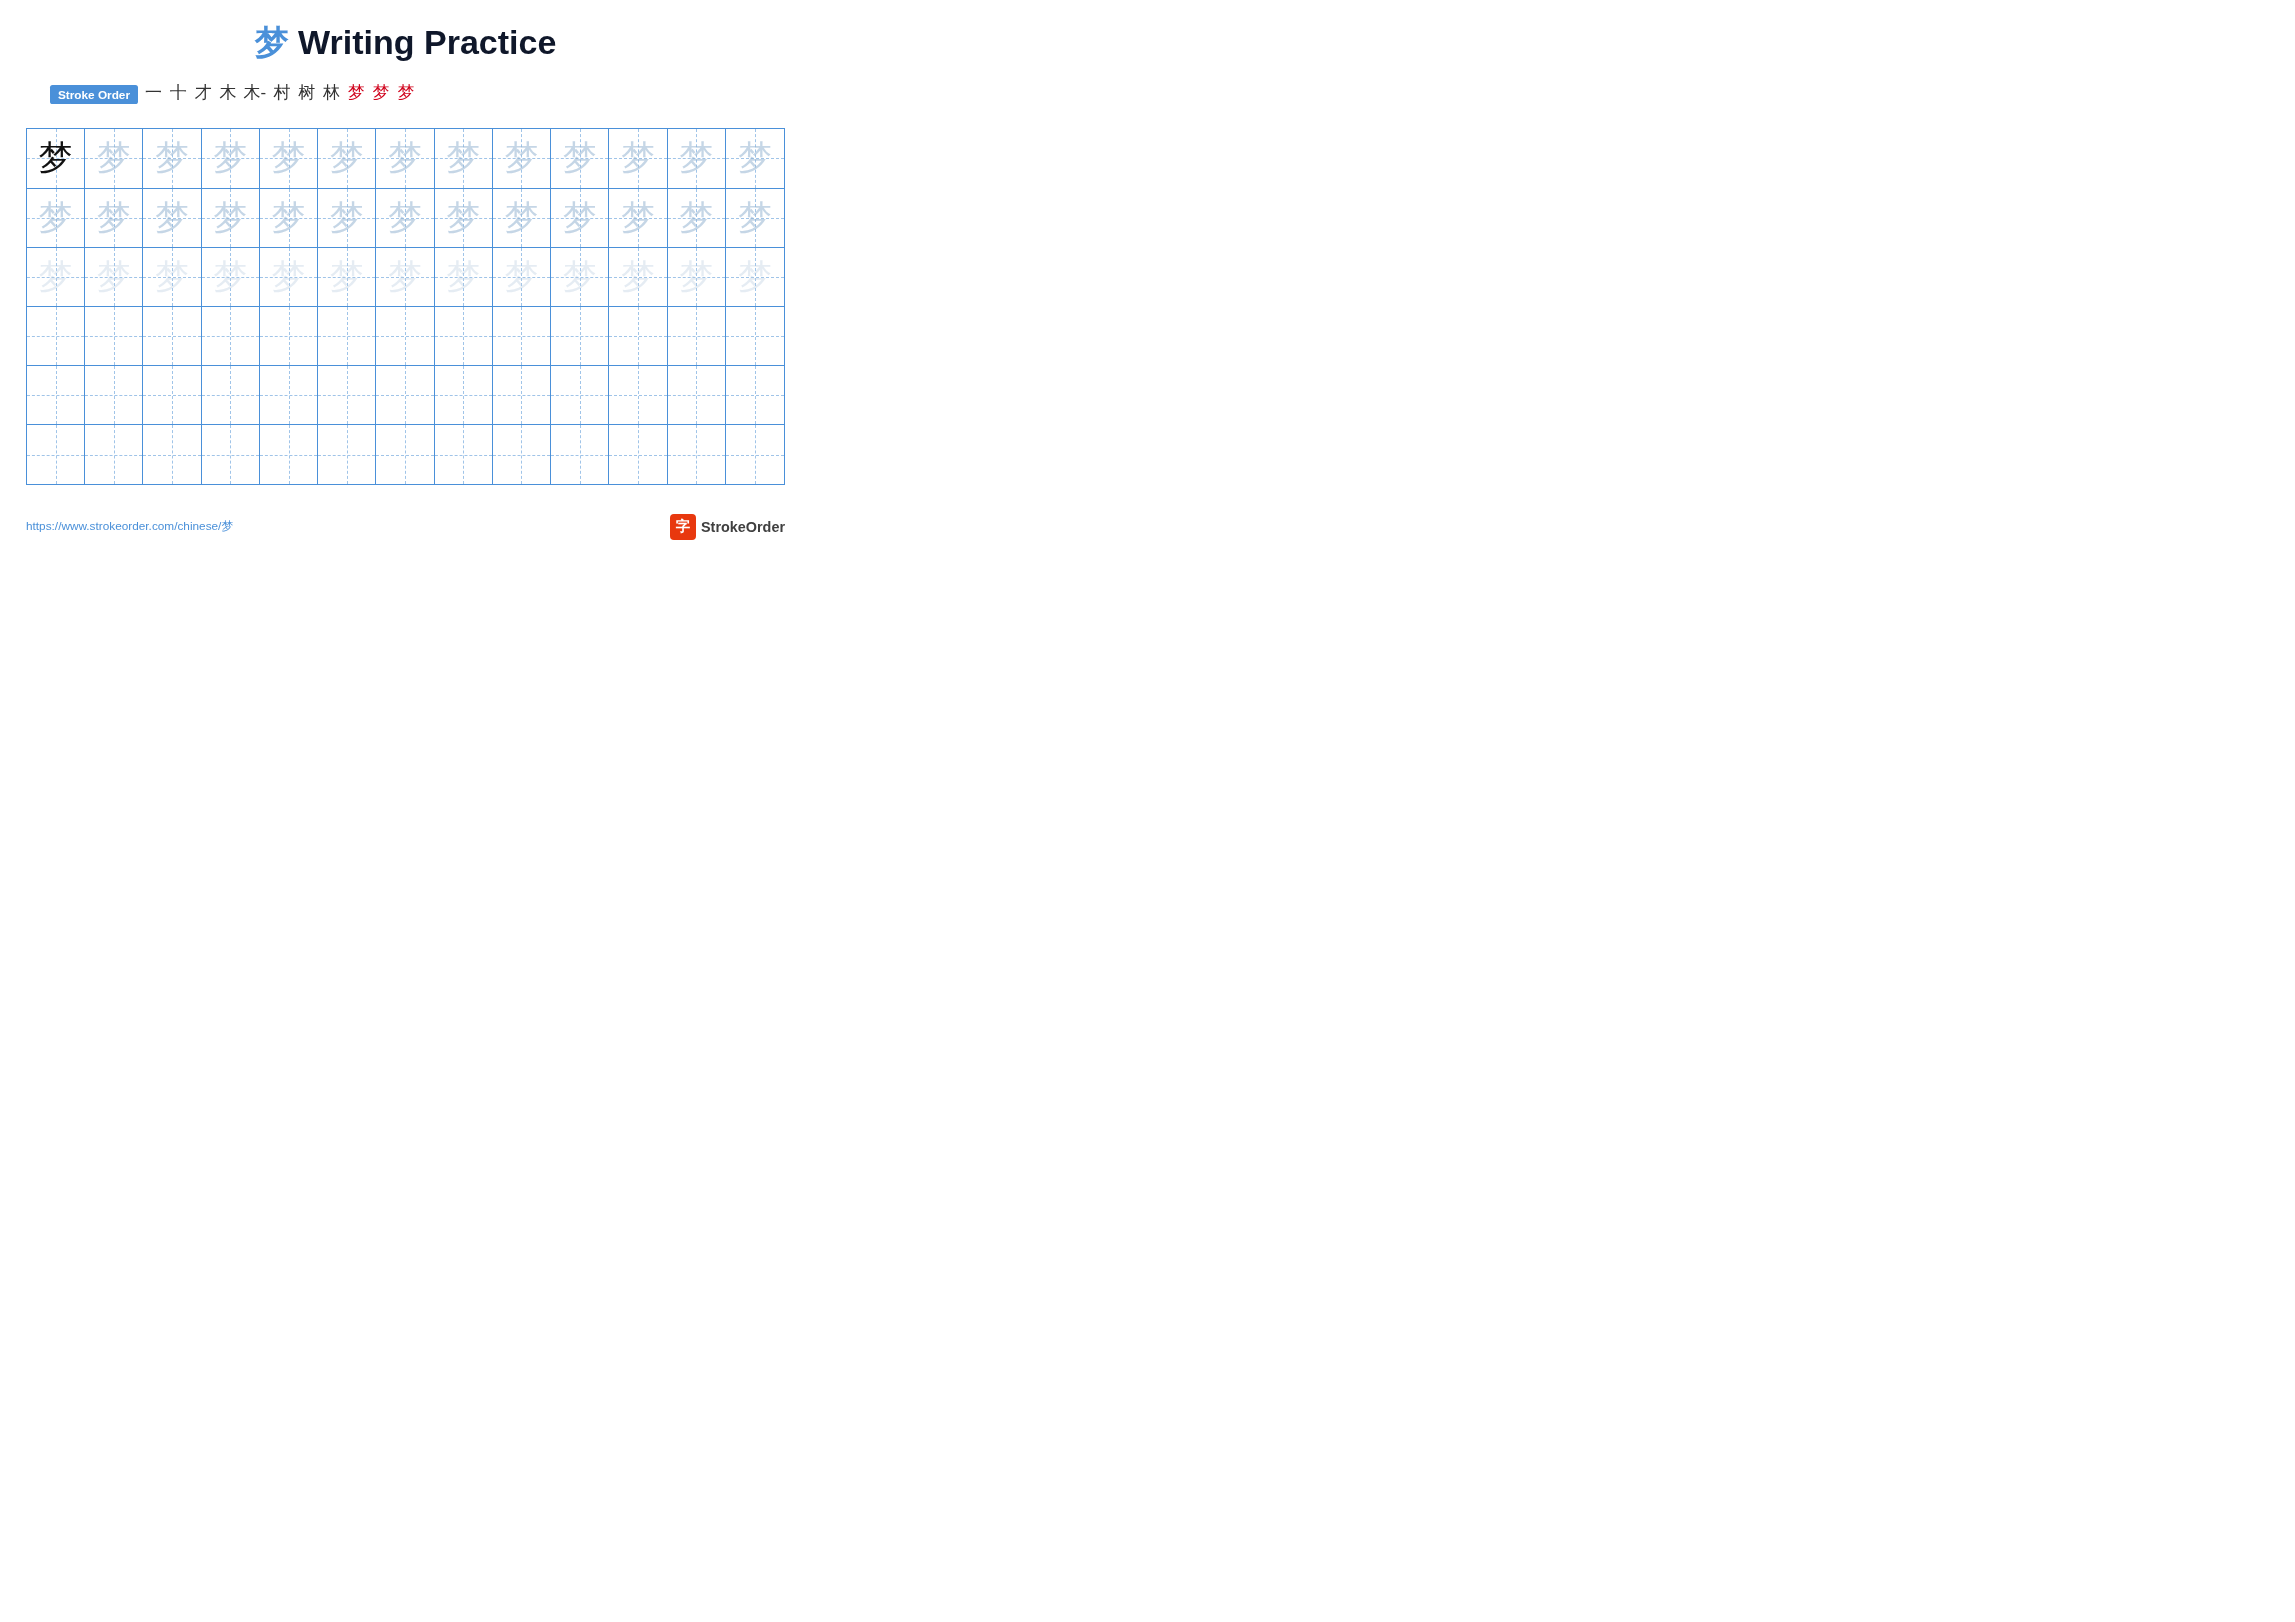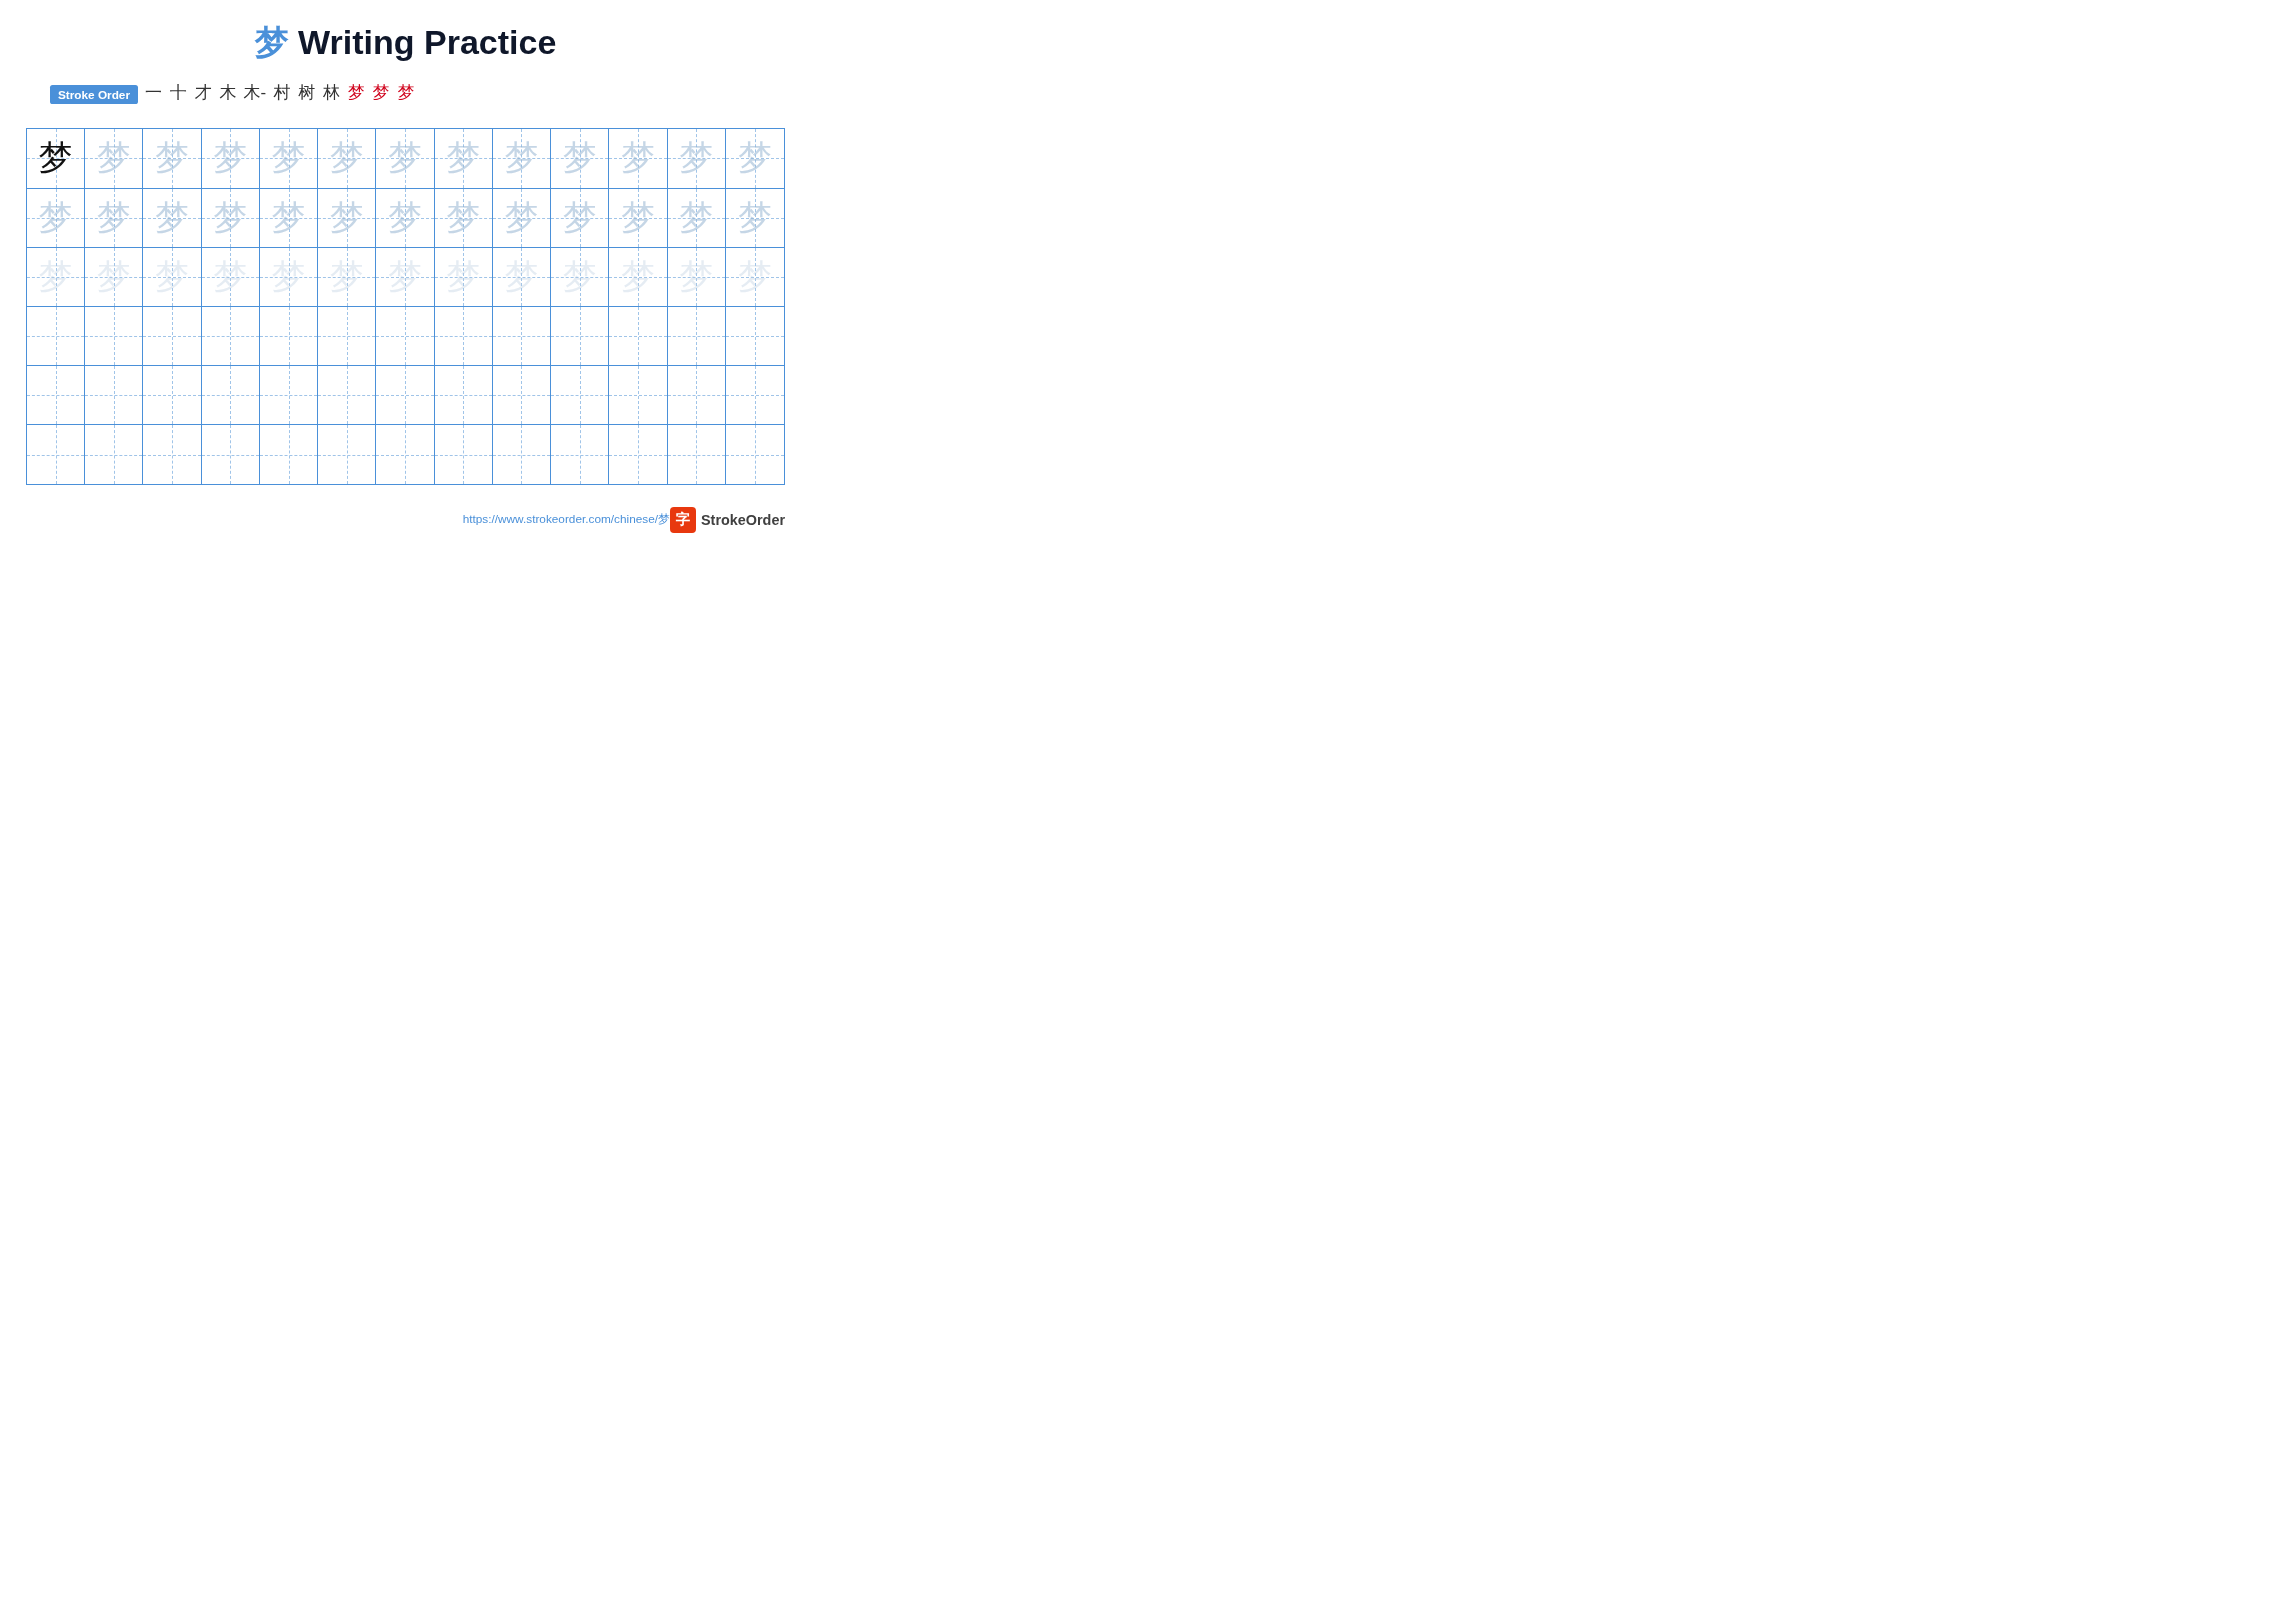--- a/index.html
+++ b/index.html
@@ -127,23 +127,23 @@
       color: rgba(180, 200, 220, 0.35);
       position: relative;
       z-index: 1;
       line-height: 1;
       font-family: 'SimSun', 'STSong', serif;
     }
 
     
     .footer {
       display: flex;
-      justify-content: flex-end;
+      justify-content: space-between;
       align-items: center;
-      margin-top: 22px;
+      margin-top: 29px;
     }
     .footer-url {
       color: #4a90d9;
       font-size: 11.8px;
     }
     .brand-logo {
       display: flex;
       align-items: center;
       gap: 5.2px;
     }

